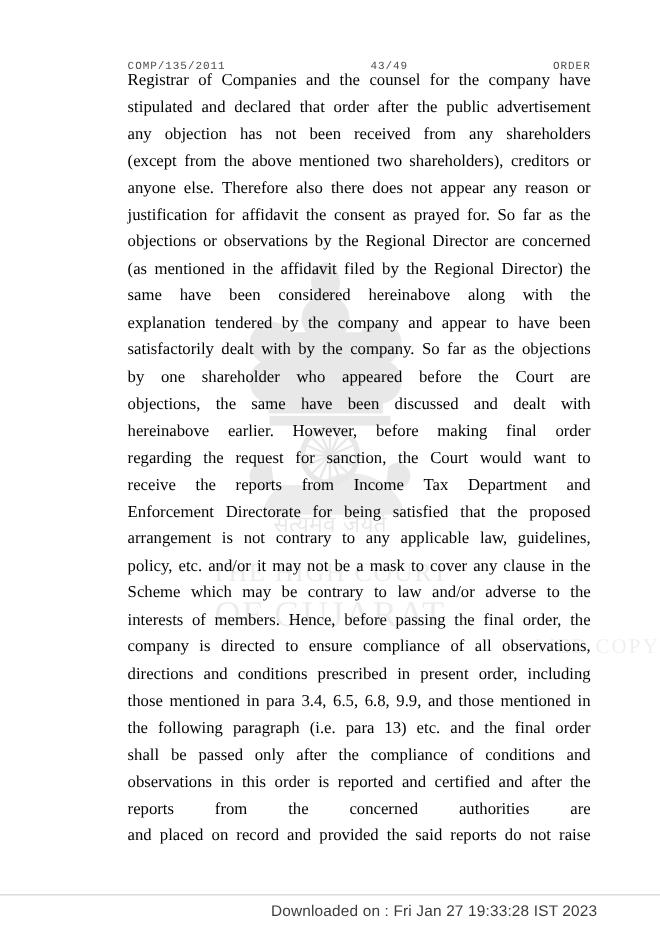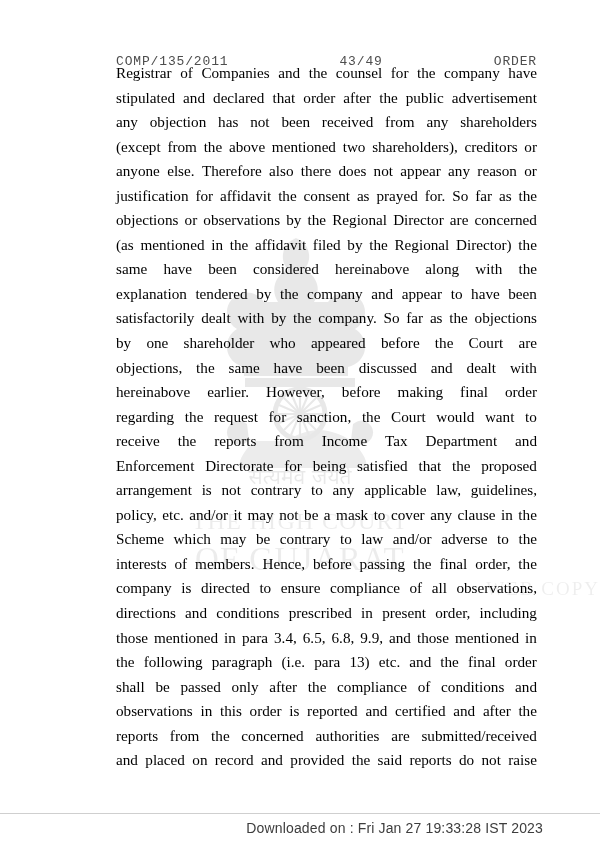--- a/index.html
+++ b/index.html
@@ -85,21 +85,21 @@
   #page-header {
     position: absolute;
     left: 116px;
     top: 54px;
     width: 421px;
     height: 14px;
     display: flex;
     justify-content: space-between;
     align-items: center;
     font-family: "Liberation Mono", "DejaVu Sans Mono", monospace;
-    font-size: 13px;
+    font-size: 10px;
     letter-spacing: 0.85px;
     color: #4d4d4d;
     z-index: 2;
   }
   #page-header .hdr-center { flex: 1; text-align: center; }
   #page-header .hdr-right { text-align: right; }
 
   
   #body-text {
     position: absolute;
@@ -519,21 +519,20 @@
         <span class="w">after</span>
         <span class="w">the</span>
       </div>
       <div class="jline">
         <span class="w">reports</span>
         <span class="w">from</span>
         <span class="w">the</span>
         <span class="w">concerned</span>
         <span class="w">authorities</span>
         <span class="w">are</span>
-        <span class="w">submitted/received</span>
       </div>
       <div class="jline">
         <span class="w">and</span>
         <span class="w">placed</span>
         <span class="w">on</span>
         <span class="w">record</span>
         <span class="w">and</span>
         <span class="w">provided</span>
         <span class="w">the</span>
         <span class="w">said</span>

